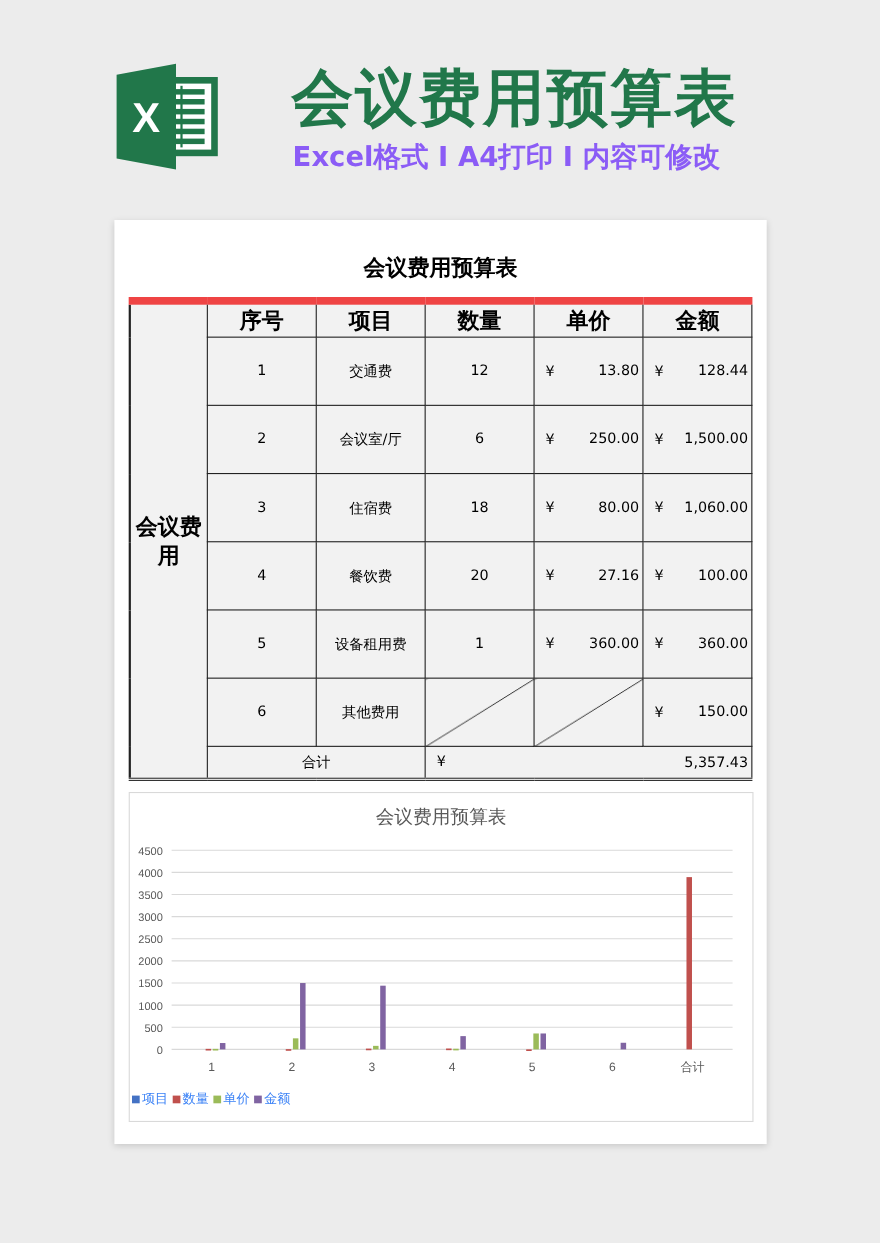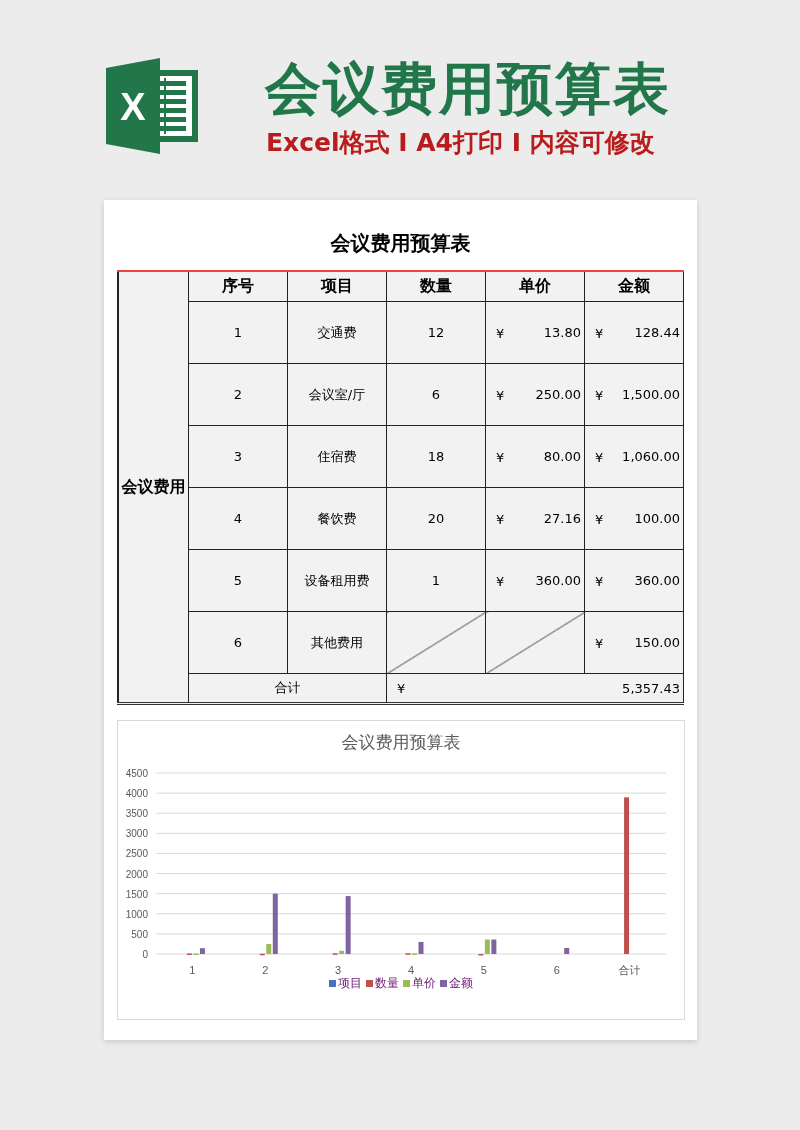--- a/index.html
+++ b/index.html
@@ -1,33 +1,33 @@
 <!DOCTYPE html>
 <html><head>
 <meta charset="utf-8">
 <style>
   html, body { margin:0; padding:0; }
   body { width:800px; height:1130px; background:#ececec; position:relative; overflow:hidden; font-family:"DejaVu Sans", sans-serif; }
   .logo { position:absolute; left:102px; top:56px; width:100px; height:100px; }
   .hero-title { position:absolute; left:265px; top:52px; font-size:56px; font-weight:bold; color:#21774a; letter-spacing:2px; font-family:"DejaVu Sans", sans-serif; white-space:nowrap; }
-  .hero-sub { position:absolute; left:266px; top:126px; font-size:25px; font-weight:bold; color:#b91c1c; white-space:nowrap; font-family:"DejaVu Sans", sans-serif; }
+  .hero-sub { position:absolute; left:266px; top:126px; font-size:25px; font-weight:bold; color:#8b5cf6; white-space:nowrap; font-family:"DejaVu Sans", sans-serif; }
   .card { position:absolute; left:104px; top:200px; width:593px; height:840px; background:#ffffff; box-shadow:0 2px 6px rgba(0,0,0,0.15); }
   .sheet-title { position:absolute; left:0; top:30px; width:100%; text-align:center; font-size:20px; font-weight:bold; color:#000; }
   table.budget { position:absolute; left:13px; top:70px; border-collapse:collapse; background:#f2f2f2; font-size:13px; color:#000; }
   table.budget td { border:1px solid #222; padding:0; text-align:center; vertical-align:middle; }
-  table.budget tr.hdr td { height:29px; font-weight:bold; font-size:16px; border-top:2px solid #ef4444;border-radius:13px; }
+  table.budget tr.hdr td { height:29px; font-weight:bold; font-size:20px; border-top:7px solid #ef4444;border-radius:13px; }
   table.budget tr.row td { height:61px; }
   table.budget tr.total td { height:28px; border-bottom:3px double #333; }
   td.side { width:69px; border-left:2px solid #222 !important; border-bottom:3px double #333 !important; font-size:12px; }
   td.money { position:relative; text-align:right !important; padding-right:3px !important; }
   td.money .yen { position:absolute; left:10px; top:50%; transform:translateY(-50%); }
   td.diag2 { background:linear-gradient(to bottom left, transparent 49.4%, transparent 49.4%), linear-gradient(to bottom right, transparent calc(50% - 0.7px), #222 50%, transparent calc(50% + 0.7px)); }
   .chart { position:absolute; left:13px; top:520px; width:566px; height:298px; border:1px solid #d9d9d9; background:#fff; }
   .chart-title { position:absolute; left:0; top:10px; width:100%; text-align:center; font-size:17px; color:#595959; font-family:"DejaVu Serif", serif; }
-  .legend { position:absolute; left:0; top:254px; width:100%; text-align:center; font-size:12px; color:#701a75; }
+  .legend { position:absolute; left:0; top:270px; width:100%; font-size:12px; color:#3b82f6; }
   .legend span.item { margin:0 2px; }
   .legend .sw { display:inline-block; width:7px; height:7px; margin-right:2px; vertical-align:middle; }
 </style>
 </head>
 <body>
 
 <div class="logo">
   <svg width="100" height="100" viewBox="0 0 100 100">
     <rect x="44" y="14" width="52" height="72" fill="#21774a"></rect>
     <rect x="50" y="20" width="40" height="60" fill="#ffffff"></rect>

